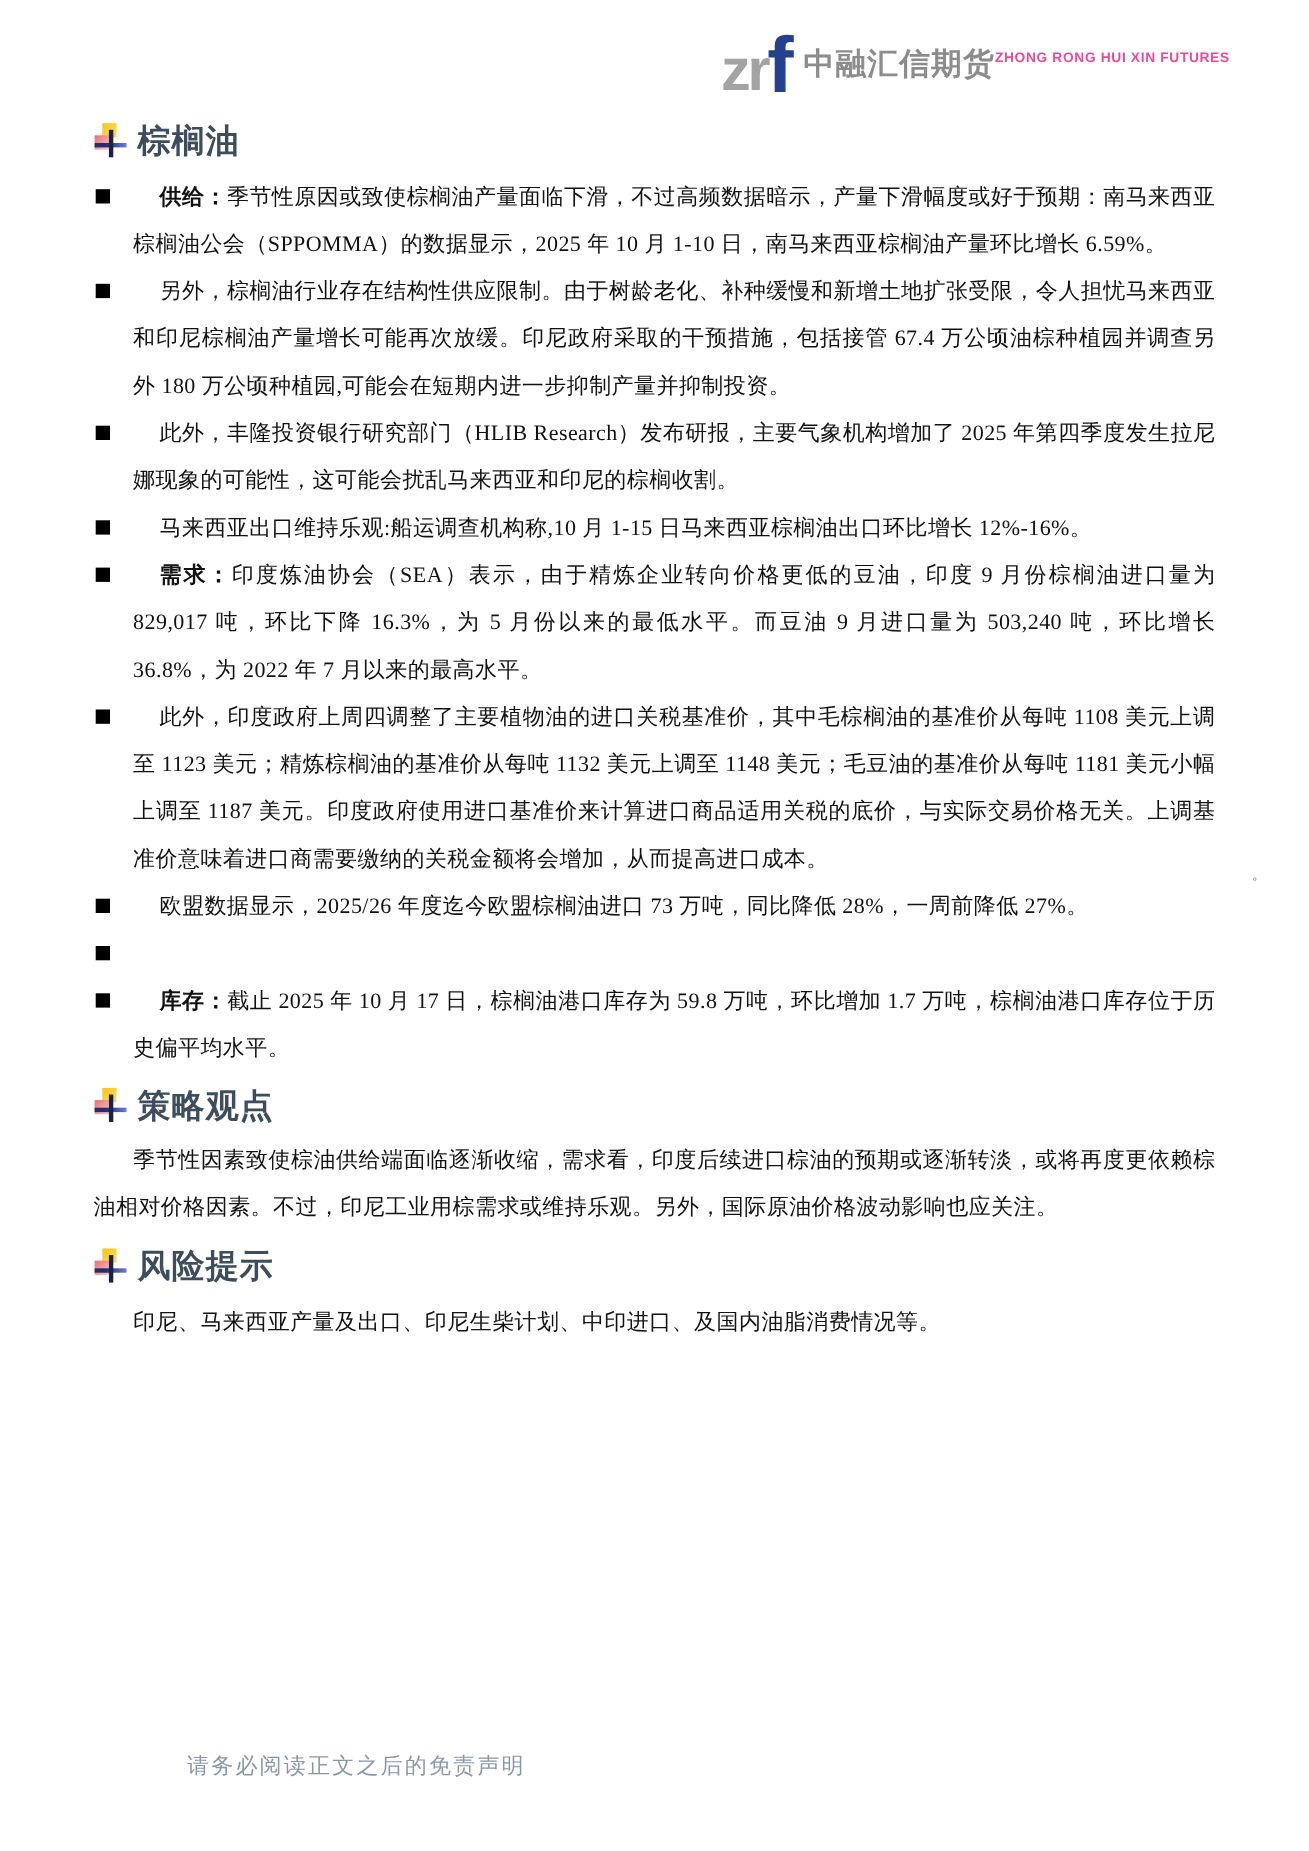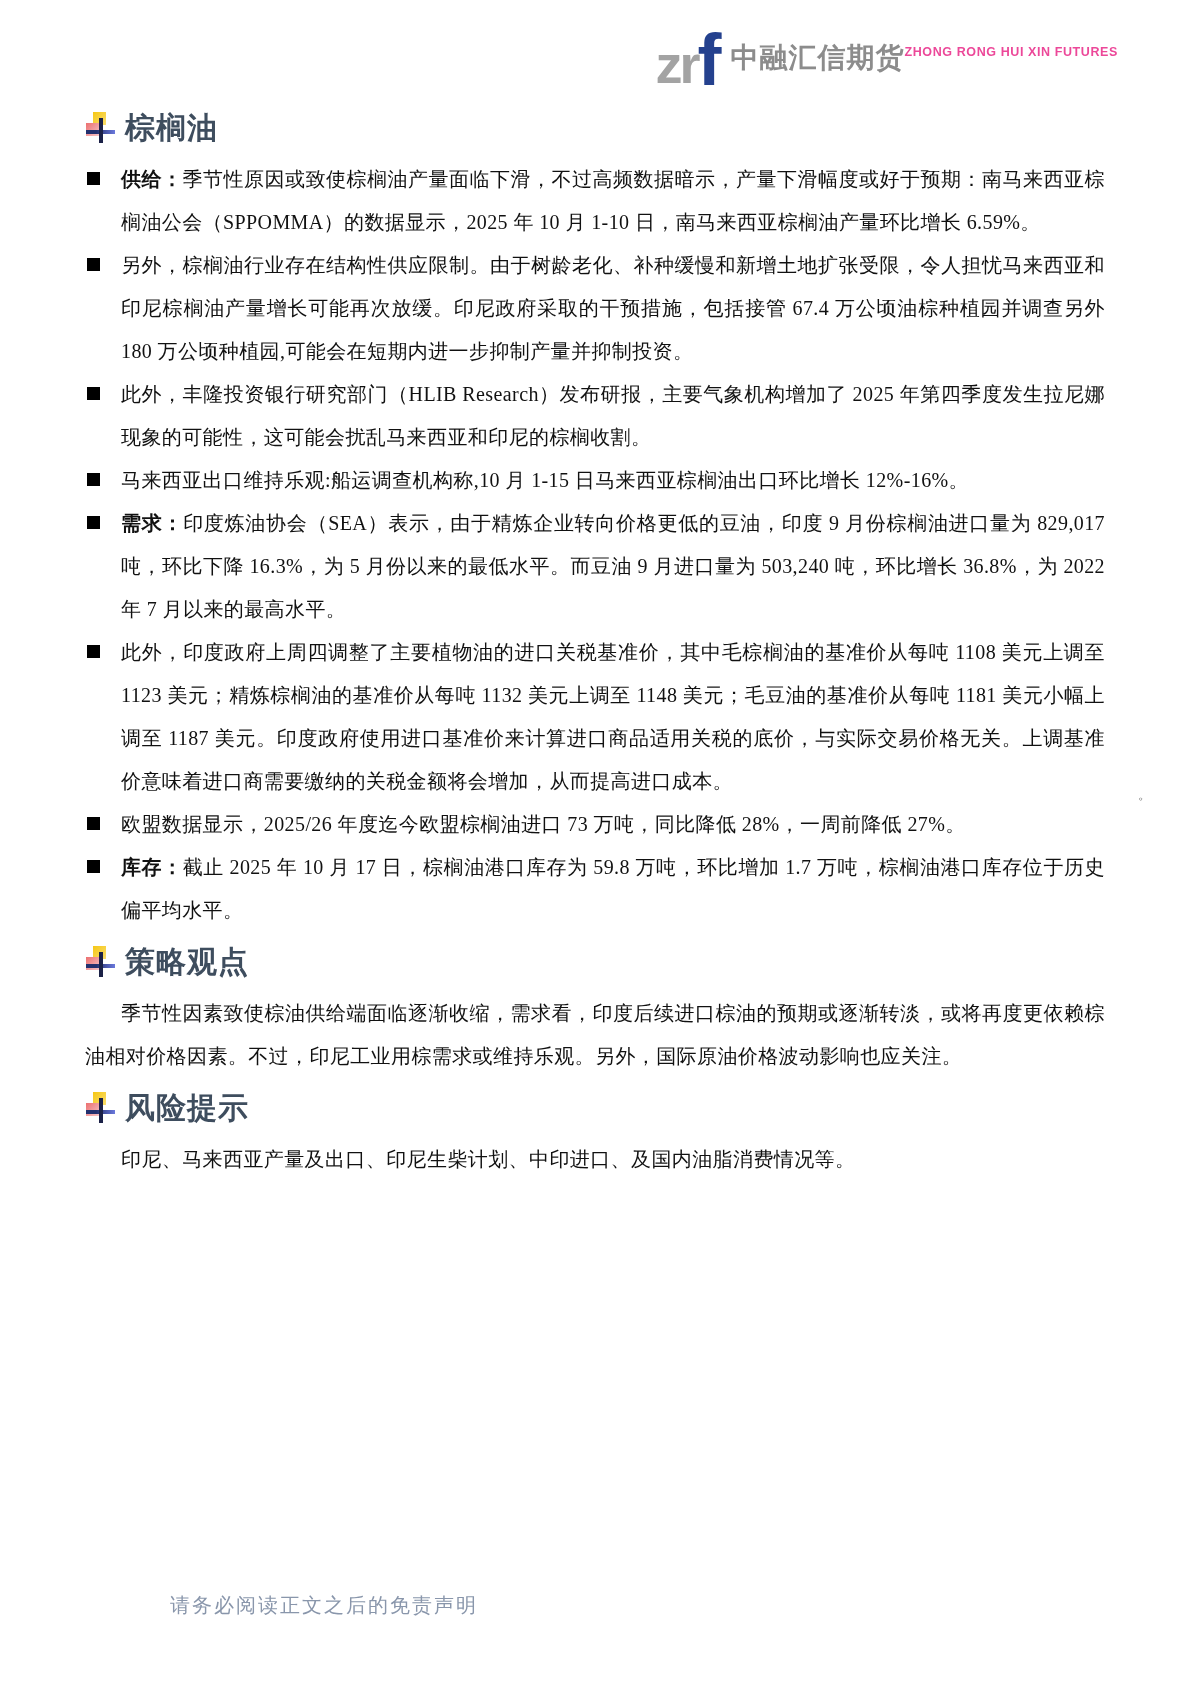--- a/index.html
+++ b/index.html
@@ -111,22 +111,22 @@
     text-align: justify;
   }
   .bullet-marker {
     position: absolute;
     left: 2px;
     top: 14px;
     width: 13px;
     height: 13px;
     background: #000000;
   }
-  .bullet-lead { font-weight: bold; }
-  .para-indent { text-indent: 36px; }
+  .bullet-lead { font-weight: bold; margin-left: 24px; }
+  .para-indent { text-indent: 36px; font-family: Liberation Mono, monospace; }
   .para-padded { padding-left: 36px; }
   .stray-mark {
     position: absolute;
     left: 1138px;
     top: 786px;
     font-size: 13px;
     color: #666666;
   }
   
   .footer {

